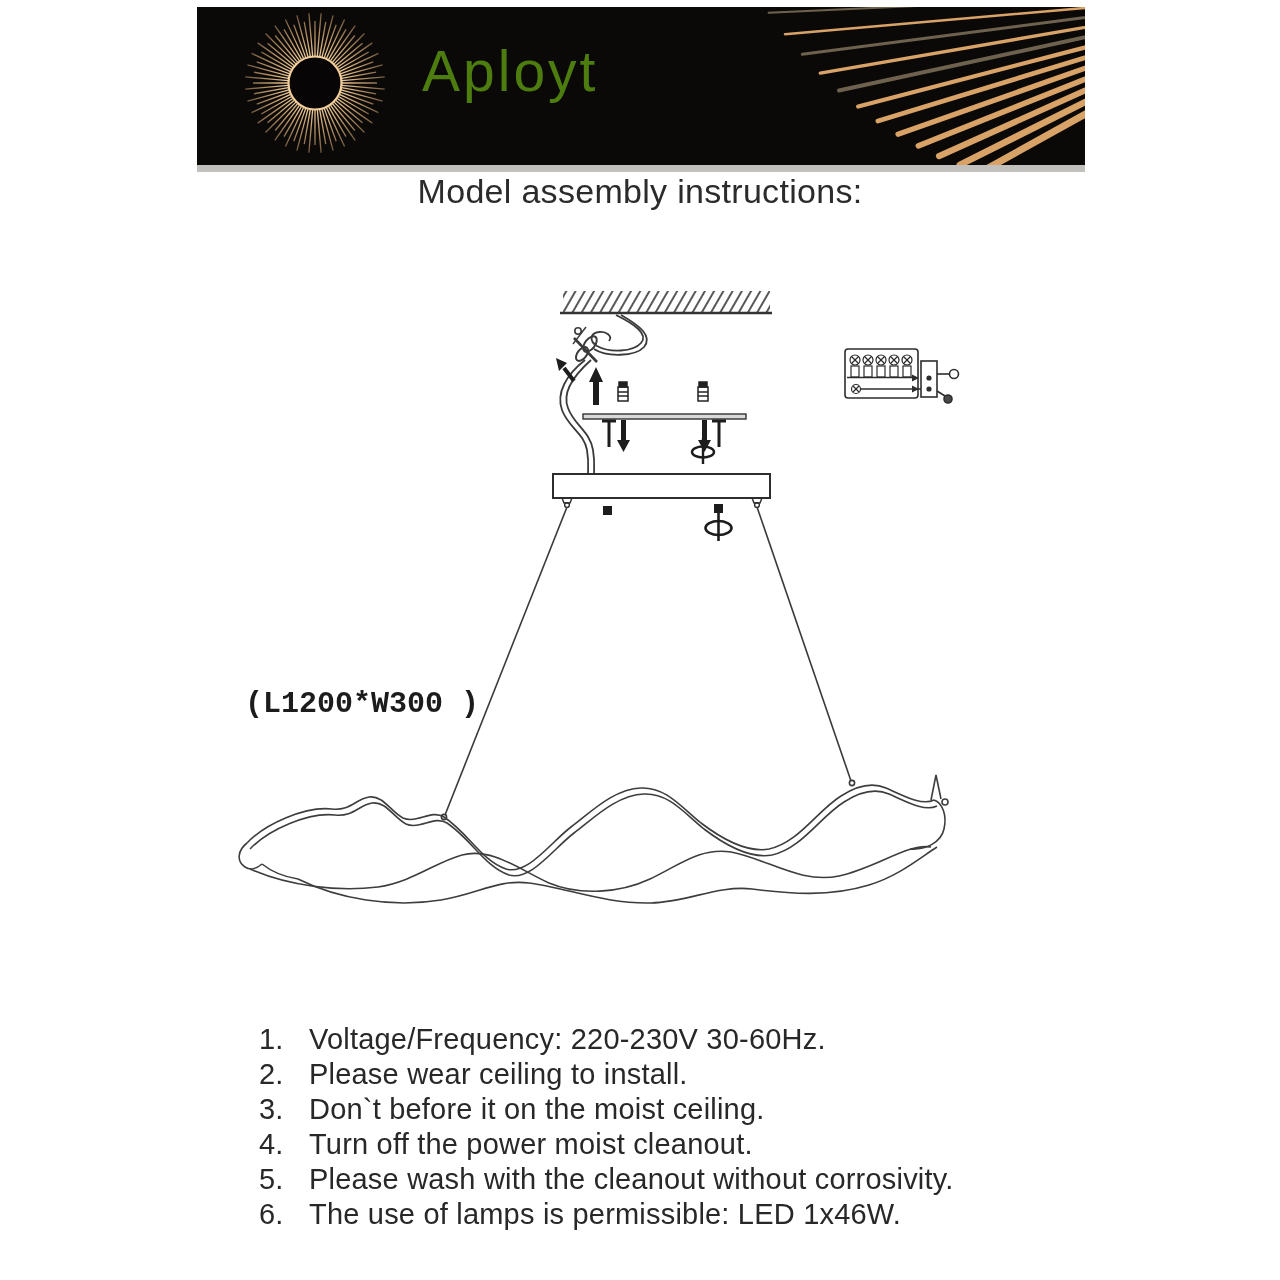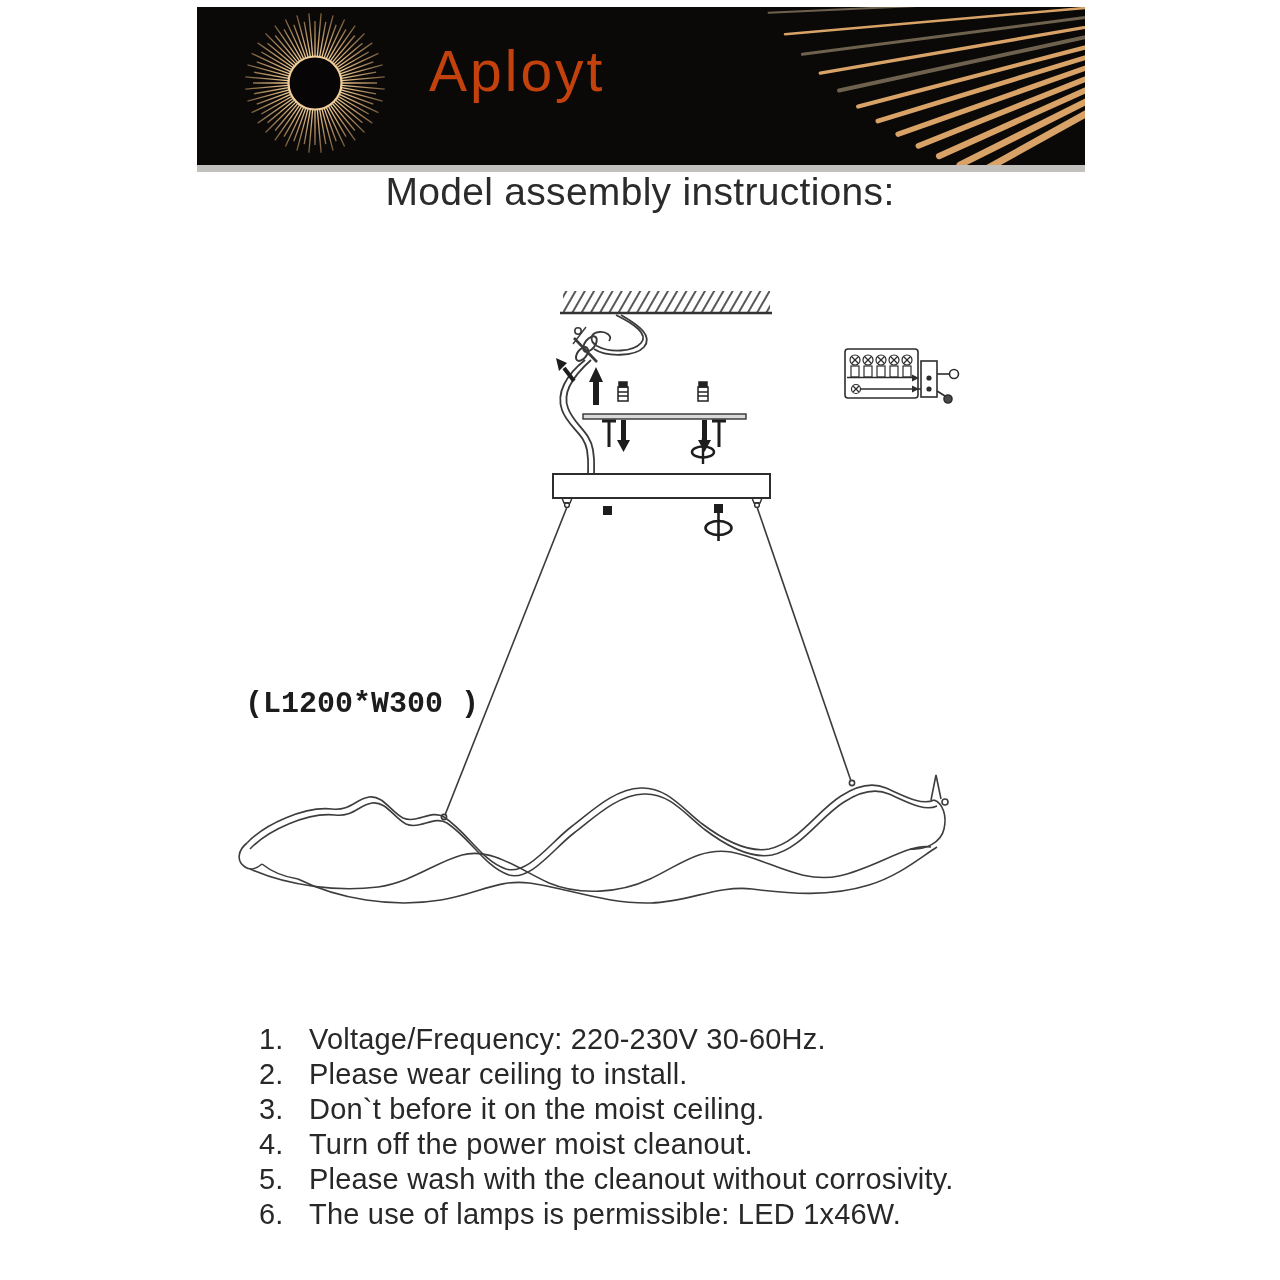--- a/index.html
+++ b/index.html
@@ -5,26 +5,26 @@
   html,body{margin:0;padding:0;background:#ffffff;}
   .page{position:relative;width:1280px;height:1280px;background:#ffffff;overflow:hidden;
         font-family:"Liberation Sans", sans-serif;}
 
   
   .header{position:absolute;left:197px;top:7px;width:888px;height:158px;
           background:#0b0908;overflow:hidden;}
   .header-strip{position:absolute;left:197px;top:165px;width:888px;height:7px;background:#c2c0bd;}
   .logo-burst{position:absolute;left:38px;top:-4px;width:160px;height:160px;}
   .brand{position:absolute;left:225px;top:34px;font-size:57px;font-weight:400;
-         letter-spacing:3px;color:#c2410c;line-height:60px;margin-left:7px;}
+         letter-spacing:3px;color:#4d7c0f;line-height:60px;}
   .corner-rays{position:absolute;left:0;top:0;width:888px;height:158px;}
 
   
   .titles{position:absolute;left:0;top:173px;width:1280px;text-align:center;
-          color:#2b2b2b;font-size:39px;line-height:37px;letter-spacing:0.3px;}
+          color:#2b2b2b;font-size:34px;line-height:37px;letter-spacing:0.3px;}
 
   
   .diagram{position:absolute;left:200px;top:255px;width:880px;height:700px;}
 
   
   .list{position:absolute;left:259px;top:1022px;width:830px;color:#282828;}
   .row{display:flex;font-size:29px;line-height:35px;letter-spacing:0.2px;}
   .num{width:50px;flex:0 0 50px;}
   .txt{flex:1;}
 </style>

